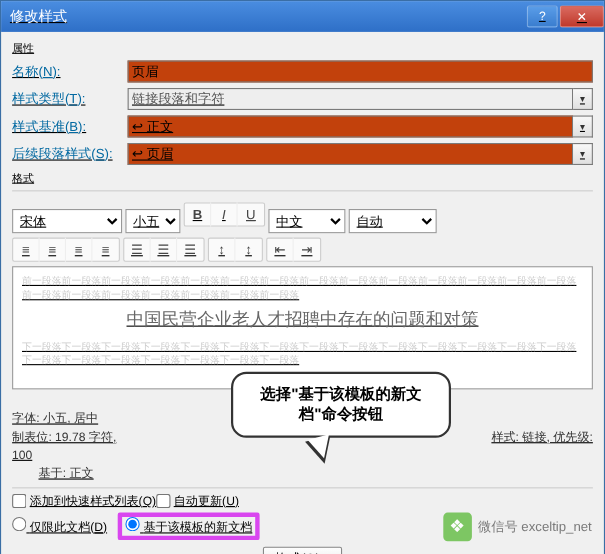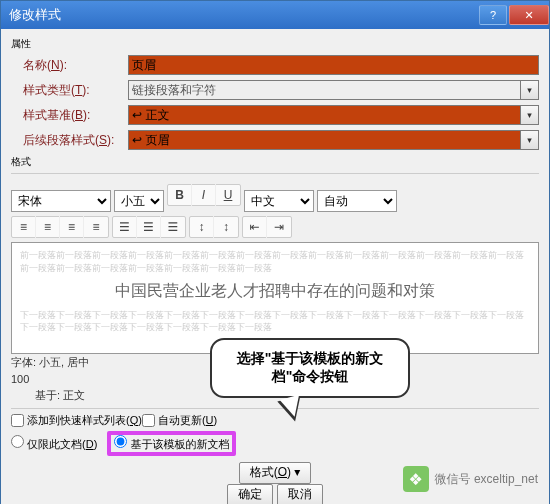--- a/index.html
+++ b/index.html
@@ -7,48 +7,48 @@
 .dialog { border: 1px solid #3a6ea5; background: #f0f0f0; }
 .titlebar { background: linear-gradient(#4a8de0, #2e6fc7); color: #fff; height: 28px; display: flex; align-items: center; justify-content: space-between; padding: 0 0 0 8px; }
 .titlebar .title { font-size: 13px; }
 .titlebar .controls { display: flex; }
 .titlebar .btn { width: 28px; height: 20px; display: flex; align-items: center; justify-content: center; margin-left: 2px; border: 1px solid rgba(255,255,255,0.3); border-radius: 2px; font-size: 11px; }
 .titlebar .btn.close { background: linear-gradient(#d96a60, #c0392b); color: #fff; width: 40px; }
 .titlebar .btn.help { background: linear-gradient(#5a9de8, #3a7dcf); }
 .content { padding: 6px 10px 8px; }
 .section-label { font-size: 10px; margin: 2px 0 4px; }
 .form-row { display: flex; align-items: center; margin-bottom: 5px; }
-.form-row label { width: 105px; color: #7f1d1d; margin-left: 12px; }
+.form-row label { width: 105px; color: #0369a1; }
 .form-row .field { flex: 1; }
 input[type=text], select { width: 100%; height: 20px; border: 1px solid #7a7a7a; background: #c2410c; font-size: 12px; padding: 0 3px; }
 .combo { display: flex; }
 .combo input { flex: 1; }
 .combo .arrow, select { position: relative; }
 .arrow-btn { width: 18px; height: 20px; border: 1px solid #7a7a7a; border-left: none; background: linear-gradient(#f8f8f8,#e0e0e0); display: flex; align-items: center; justify-content: center; font-size: 9px; color: #333; }
 hr { border: none; border-top: 1px solid #ccc; margin: 4px 0; }
 .toolbar { display: flex; align-items: center; gap: 3px; margin: 4px 0; flex-wrap: wrap; }
 .tb-group { display: flex; align-items: center; border: 1px solid #ccc; border-radius: 2px; background: #fafafa; height: 22px; }
 .tb-btn { width: 24px; height: 22px; display: flex; align-items: center; justify-content: center; border-right: 1px solid #eee; font-size: 12px; color: #444; }
 .tb-btn:last-child { border-right: none; }
 .tb-select { height: 22px; border: 1px solid #999; background: #fff; font-size: 12px; padding: 0 2px; margin-top: 12px; }
 .preview { border: 1px solid #999; background: #fff; height: 112px; padding: 6px 8px; overflow: hidden; color: #ccc; font-size: 9px; line-height: 1.4; }
 .preview .center-line { color: #666; text-align: center; font-size: 16px; margin: 6px 0; }
-.info { font-size: 11px; color: #333; margin-top: 0; line-height: 1.5; }
+.info { font-size: 11px; color: #333; margin-top: 19px; line-height: 1.5; }
 .check-row { display: flex; align-items: center; gap: 0; margin-top: 4px; font-size: 11px; }
 .check-row label { display: flex; align-items: center; gap: 3px; }
 .radio-row { display: flex; align-items: center; gap: 10px; margin-top: 3px; font-size: 11px; }
 .radio-hl { border: 4px solid #d946ef; padding: 0 3px; border-radius: 2px; }
 .bottom-btns { display: flex; justify-content: space-between; align-items: center; margin-top: 6px; flex-direction: column; }
 .btn-norm { height: 22px; padding: 0 10px; border: 1px solid #888; background: linear-gradient(#fdfdfd,#e5e5e5); border-radius: 2px; font-size: 12px; }
 .callout { position: absolute; left: 210px; top: 338px; width: 200px; background: #fff; border: 2px solid #333; border-radius: 14px; padding: 10px 14px; text-align: center; font-size: 14px; font-weight: bold; z-index: 10; }
 .callout-tail { position: absolute; left: 280px; top: 398px; width: 0; height: 0; border-left: 12px solid transparent; border-right: 12px solid transparent; border-top: 24px solid #333; z-index: 9; transform: rotate(-15deg); }
 .callout-tail-inner { position: absolute; left: 282px; top: 397px; width: 0; height: 0; border-left: 10px solid transparent; border-right: 10px solid transparent; border-top: 20px solid #fff; z-index: 11; transform: rotate(-15deg); }
 .wm { position: absolute; right: 12px; bottom: 12px; display: flex; align-items: center; gap: 6px; opacity: 0.85; font-size: 12px; color: #666; }
 .wm-icon { width: 26px; height: 26px; border-radius: 4px; background: #6abf4b; color: #fff; display: flex; align-items: center; justify-content: center; font-size: 16px; }
-.wrapper { position: relative; width: 550px; height: 504px; }
+.wrapper { position: relative; width: 550px; height: 504px; text-decoration: underline; }
 .und { text-decoration: underline; }
 </style>
 </head>
 <body>
 <div class="wrapper">
 
 <div class="dialog">
   <div class="titlebar">
     <span class="title">修改样式</span>
     <div class="controls">
@@ -129,20 +129,24 @@
     </div>
 
     <div class="preview">
       <div>前一段落前一段落前一段落前一段落前一段落前一段落前一段落前一段落前一段落前一段落前一段落前一段落前一段落前一段落前一段落前一段落前一段落前一段落前一段落前一段落前一段落</div>
       <div class="center-line">中国民营企业老人才招聘中存在的问题和对策</div>
       <div>下一段落下一段落下一段落下一段落下一段落下一段落下一段落下一段落下一段落下一段落下一段落下一段落下一段落下一段落下一段落下一段落下一段落下一段落下一段落下一段落下一段落</div>
     </div>
 
     <div class="info">
       <div>字体: 小五, 居中</div>
+      <div style="display:flex; justify-content:space-between;">
+        <span>制表位: 19.78 字符,</span>
+        <span>样式: 链接, 优先级:</span>
+      </div>
       <div>100</div>
       <div style="padding-left:24px">基于: 正文</div>
     </div>
     <hr>
 
     <div class="check-row">
       <label>
             <input type="checkbox" style=""> 
             <span>添加到快速样式列表(<span class="und">Q</span>)</span>
           </label>

